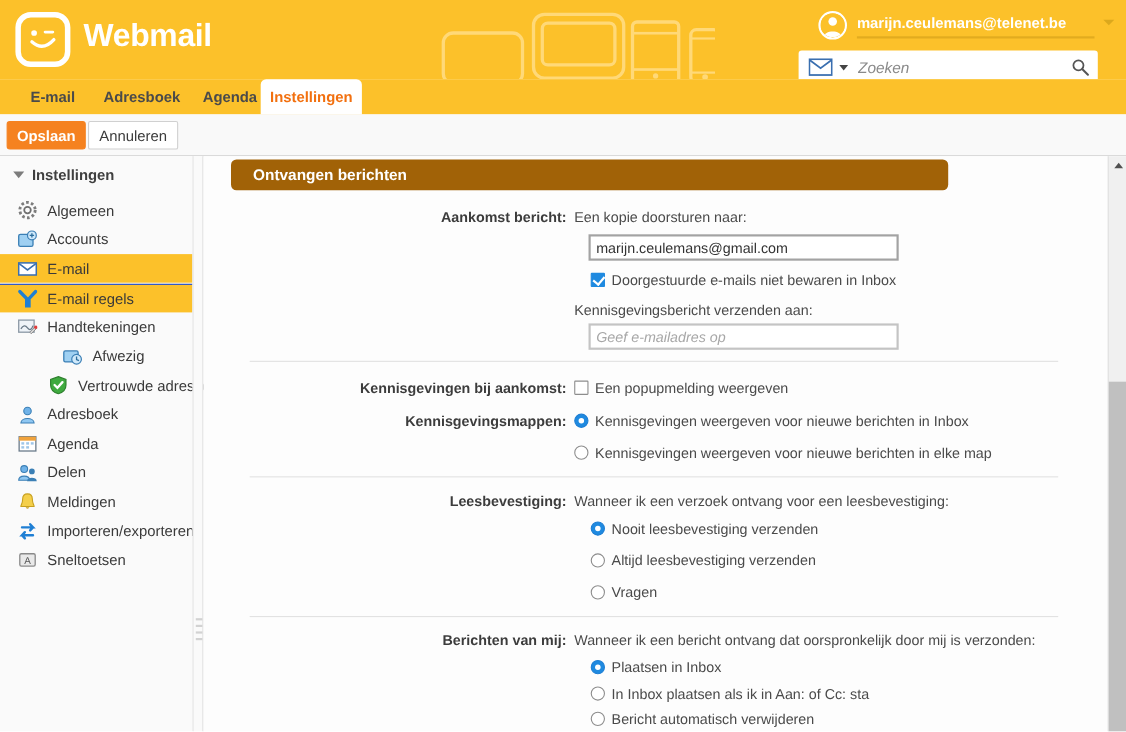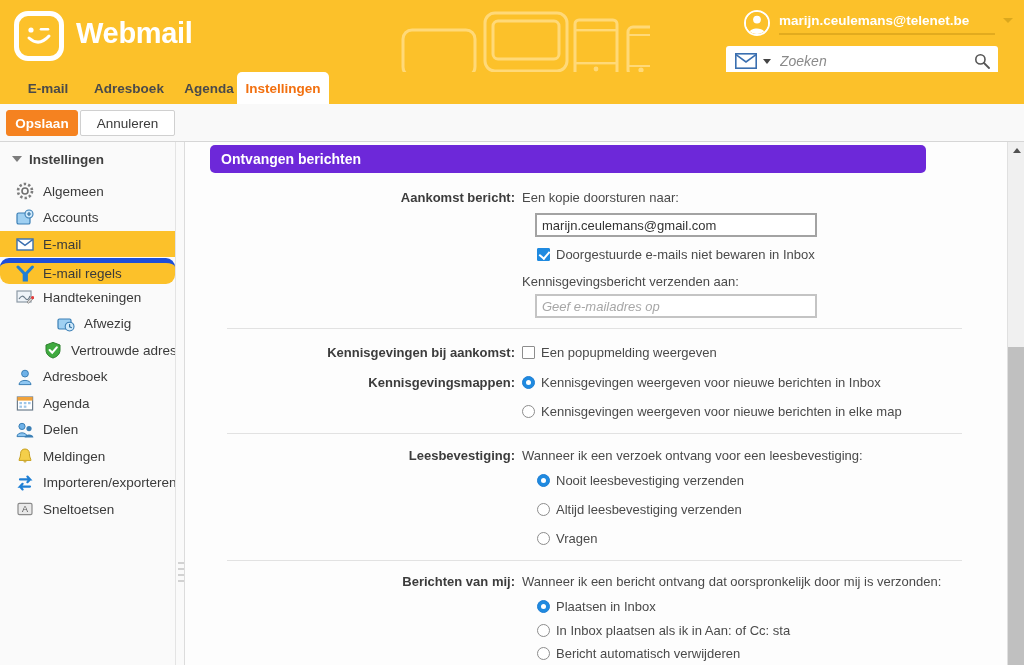--- a/index.html
+++ b/index.html
@@ -119,21 +119,21 @@
     width: 0; height: 0; margin-left: 12px; margin-right: 7px;
     border-left: 5px solid transparent; border-right: 5px solid transparent;
     border-top: 6px solid #7c7c7c;
   }
   .sidebar-header-label { font-size: 13.5px; font-weight: bold; color: #3f3f3f; }
   .sb-item {
     position: absolute; left: 0; width: 175px; height: 26px;
     display: flex; align-items: center; cursor: pointer;
   }
   .sb-item.sel { background: #fcc12a; }
-  .sb-item.sel.top { border-top: 5px solid #1d4ed8; border-radius: 9px; }
+  .sb-item.sel.top { border-top: 1px solid #1d4ed8; }
   .sb-ico {
     width: 18px; height: 18px; margin-left: 16px; margin-right: 9px;
     flex: 0 0 18px; position: relative;
   }
   .sb-label { font-size: 13.5px; color: #3a3a3a; white-space: nowrap; }
 
   .splitter {
     position: absolute; left: 175px; top: 142px; width: 10px; height: 523px;
     background: #fafafa; border-left: 1px solid #e4e4e4; border-right: 1px solid #dcdcdc;
     cursor: col-resize;
@@ -143,24 +143,24 @@
     display: block; width: 6px; height: 2px; margin-bottom: 4px;
     background: #d2d2d2;
   }
 
   
   .content {
     position: absolute; left: 185px; top: 142px; width: 839px; height: 523px;
     background: #fdfdfd; overflow: hidden;
   }
   .panel-title {
-    position: absolute; left: 25px; top: 3px; width: 716px; height: 28px;
-    background: #6d28d9; border-radius: 5px;
+    position: absolute; left: 25px; top: 3px; width: 652px; height: 28px;
+    background: #a16207; border-radius: 5px;
     display: flex; align-items: center;
-    color: #ffffff; font-size: 14px; font-weight: bold; padding-left: 11px;
+    color: #ffffff; font-size: 14px; font-weight: bold; padding-left: 20px;
   }
 
   .row { position: absolute; left: 0; width: 790px; }
   .lbl {
     position: absolute; width: 330px; text-align: right; left: 0;
     font-size: 13px; font-weight: bold; color: #3c3c3c;
   }
   .val { position: absolute; left: 337px; font-size: 13px; color: #4a4a4a; white-space: nowrap; }
 
   .divider {
@@ -287,21 +287,21 @@
 
   <div class="tabs">
       <div class="tab" style="left: 14px; width: 68px;">E-mail</div>
       <div class="tab" style="left: 82px; width: 94px;">Adresboek</div>
       <div class="tab" style="left: 176px; width: 66px;">Agenda</div>
       <div class="tab active" style="left: 237px; width: 92px;">Instellingen</div>
     </div>
 
   <div class="toolbar">
     <div class="btn primary" style="left:6px; width:72px;">Opslaan</div>
-    <div class="btn" style="left:80px; width:95px;">Annuleren</div>
+    <div class="btn" style="left:80px; width:82px;">Annuleren</div>
   </div>
 
   <div class="sidebar">
     <div class="sidebar-header">
       <div class="tri"></div>
       <div class="sidebar-header-label">Instellingen</div>
     </div>
     <div id="sb-items">
         <div class="sb-item" style="top: 36px;">
           <span class="sb-ico"><svg viewBox="0 0 18 18">

